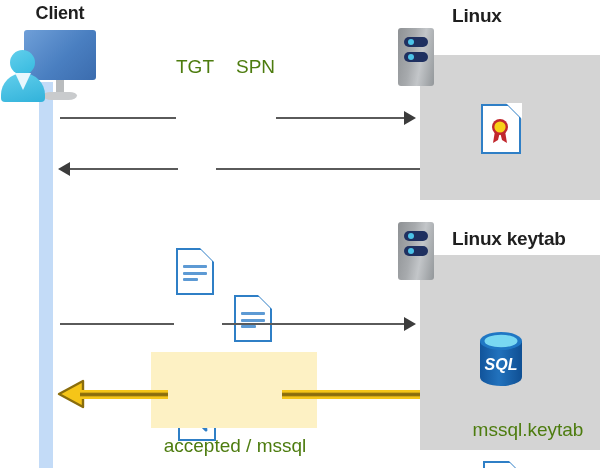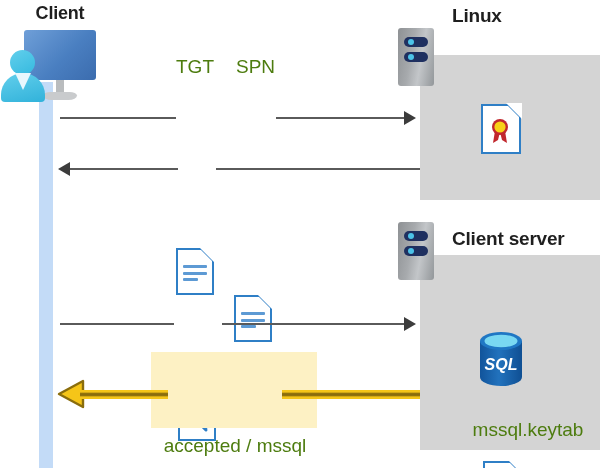--- a/index.html
+++ b/index.html
@@ -250,21 +250,21 @@
 
   <div class="abs server-rack" style="left:398px; top:222px;">
     <div class="bay">
         <span class="led"></span>
       </div>
     <div class="bay">
         <span class="led"></span>
       </div>
   </div>
 
-  <div class="abs lbl-bold" style="left:452px; top:227px; width:148px;">Client server</div>
+  <div class="abs lbl-bold" style="left:452px; top:227px; width:148px;">Linux keytab</div>
 
   <div class="abs sqlcyl" style="left:477px; top:281px;">
     <svg viewBox="0 0 48 56" width="48" height="56">
       <defs>
         <linearGradient id="sqlg" x1="0" y1="0" x2="1" y2="0">
           <stop offset="0%" stop-color="#11549b"></stop>
           <stop offset="45%" stop-color="#2272bd"></stop>
           <stop offset="100%" stop-color="#0f4f93"></stop>
         </linearGradient>
       </defs>

